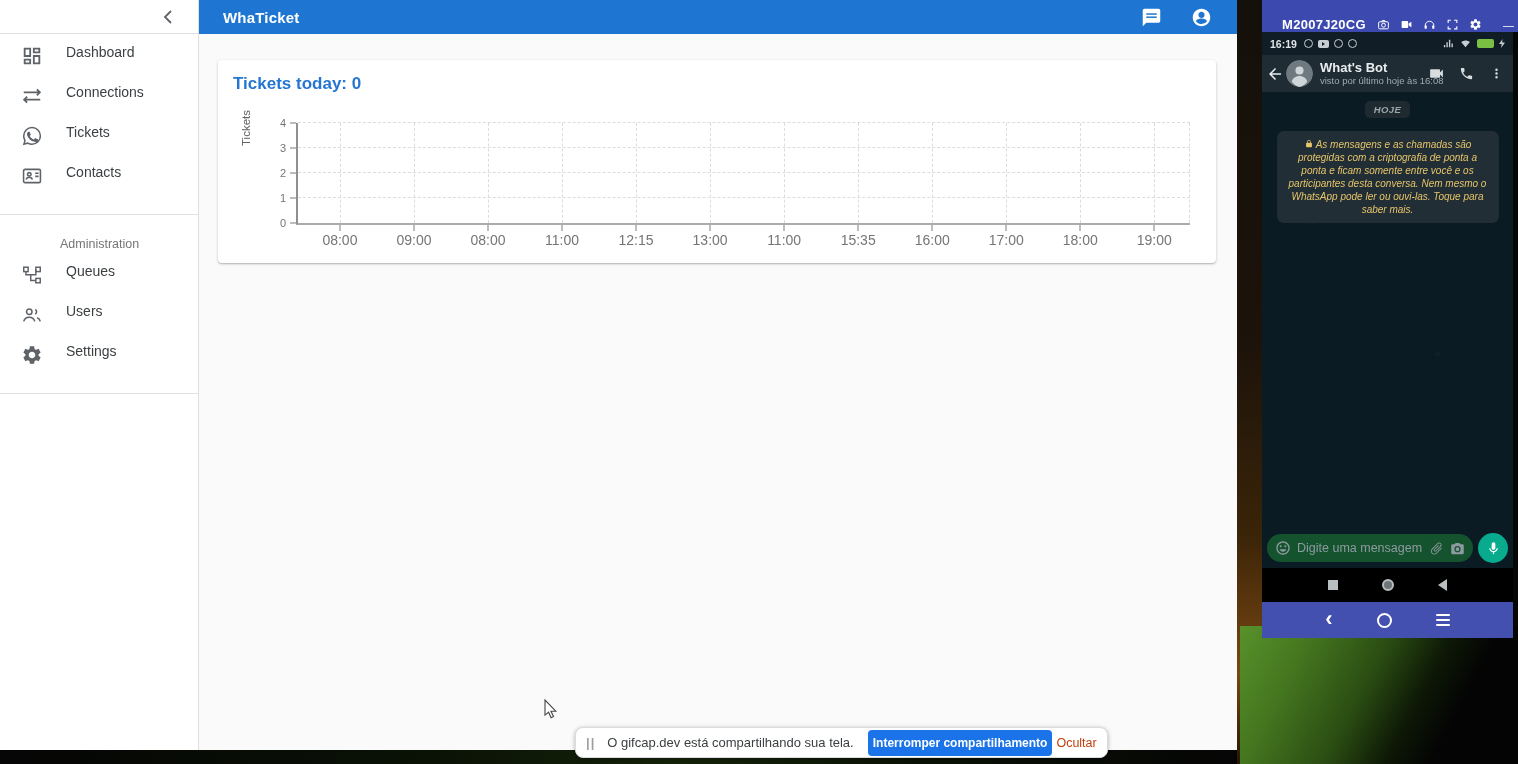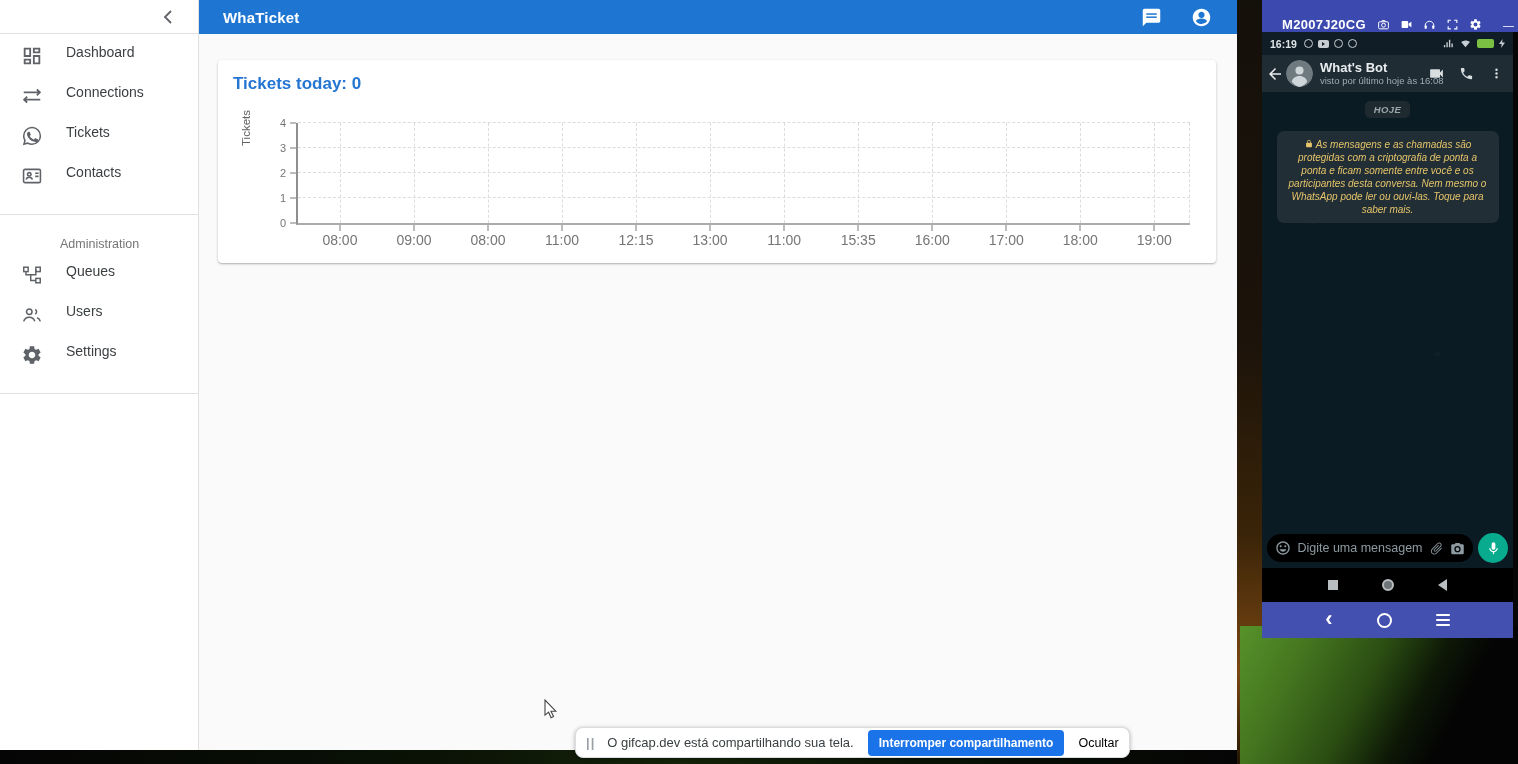--- a/index.html
+++ b/index.html
@@ -54,22 +54,22 @@
 
   
   .cursor{position:absolute;left:345px;top:665px;pointer-events:none;}
 
   
   .sharebar{position:absolute;left:575px;top:727px;height:31px;background:#fff;border:1px solid #dadce0;border-radius:8px;
     box-shadow:0 1px 4px rgba(0,0,0,.3);display:flex;align-items:center;padding:0 10px;box-sizing:border-box;}
   .share-handle{color:#9aa0a6;font-size:13px;font-weight:bold;letter-spacing:1px;margin-right:12px;cursor:grab;}
   .share-msg{font-size:13px;color:#3c4043;margin-right:14px;white-space:nowrap;}
   .share-stop{background:#1a73e8;color:#fff;border:none;border-radius:4px;font-size:12px;font-weight:bold;
-    padding:6px 11px;cursor:pointer;white-space:nowrap;font-family:"Liberation Sans",sans-serif;}
-  .share-hide{color:#000000;font-size:12.5px;margin-left:14px;text-decoration:none;cursor:pointer;white-space:nowrap;}
+    padding:6px 5px;cursor:pointer;white-space:nowrap;font-family:"Liberation Sans",sans-serif;}
+  .share-hide{color:#c2410c;font-size:12.5px;margin-left:4px;text-decoration:none;cursor:pointer;white-space:nowrap;}
 
   
   .phone{position:absolute;left:1262px;top:0;width:256px;}
   .p-titlebar{height:32px;background:#3c4ab0;display:flex;align-items:flex-end;padding:0 6px 0 20px;box-sizing:border-box;}
   .p-title{color:#fff;font-size:13px;font-weight:bold;letter-spacing:.3px;margin-right:10px;}
   .p-tb-icons{display:flex;align-items:center;gap:8px;}
   .p-tb-ico{width:15px;height:15px;display:flex;align-items:center;justify-content:center;color:#fff;font-size:11px;cursor:pointer;}
   .p-screen{width:251px;background:#0b1b24;}
   .p-status{height:23px;background:#101d26;display:flex;align-items:center;padding:0 8px;box-sizing:border-box;gap:5px;}
   .p-status .time{color:#dfe5e8;font-size:10.5px;font-weight:bold;margin-right:2px;}
@@ -91,21 +91,21 @@
     background:
       radial-gradient(circle at 20% 30%, rgba(255,255,255,.02) 0 2px, transparent 3px),
       radial-gradient(circle at 70% 60%, rgba(255,255,255,.02) 0 2px, transparent 3px),
       #0b1b24; font-style: italic;}
   .chip-date{margin-top:9px;background:#1e2a30;color:#9aa6ad;font-size:9.5px;font-weight:bold;
     padding:3px 9px;border-radius:5px;letter-spacing:.4px;}
   .e2e{margin-top:13px;width:204px;background:#222e35;border-radius:7px;padding:7px 9px;
     color:#e5c46a;font-size:10px;line-height:13px;text-align:center;cursor:pointer;}
   .e2e svg{vertical-align:-1px;margin-right:2px;}
   .p-composer{height:40px;display:flex;align-items:center;padding:0 5px;box-sizing:border-box;gap:5px;background:#0b1b24;}
-  .comp-pill{flex:1;height:28px;background:#000000;border-radius:14px;display:flex;align-items:center;padding:0 8px;box-sizing:border-box;gap:6px;cursor:text;text-align:center;}
+  .comp-pill{flex:1;height:28px;background:#14532d;border-radius:14px;display:flex;align-items:center;padding:0 8px;box-sizing:border-box;gap:6px;cursor:text;}
   .comp-ph{flex:1;color:#8d9aa1;font-size:12.5px;white-space:nowrap;overflow:hidden;}
   .mic-btn{width:30px;height:30px;border-radius:50%;background:#09ab8e;border:none;display:flex;align-items:center;justify-content:center;cursor:pointer;flex:0 0 auto;padding:0;}
   .p-andnav{height:34px;background:#000;display:flex;align-items:center;justify-content:center;gap:44px;}
   .an-square{width:10px;height:10px;background:#b9bec1;cursor:pointer;}
   .an-circle{width:12px;height:12px;border:2.5px solid #b9bec1;border-radius:50%;background:#6e7477;box-sizing:border-box;cursor:pointer;}
   .an-back{width:0;height:0;border-right:9px solid #b9bec1;border-top:6px solid transparent;border-bottom:6px solid transparent;cursor:pointer;}
   .p-scrcpynav{width:251px;height:36px;background:#4350af;display:flex;align-items:center;justify-content:center;gap:44px;}
   .sn-back{color:#fff;font-size:22px;font-weight:bold;line-height:1;margin-top:-3px;cursor:pointer;}
   .sn-home{width:15px;height:15px;border:2.5px solid #fff;border-radius:50%;box-sizing:border-box;cursor:pointer;}
   .sn-menu{display:flex;flex-direction:column;gap:2.5px;cursor:pointer;}

